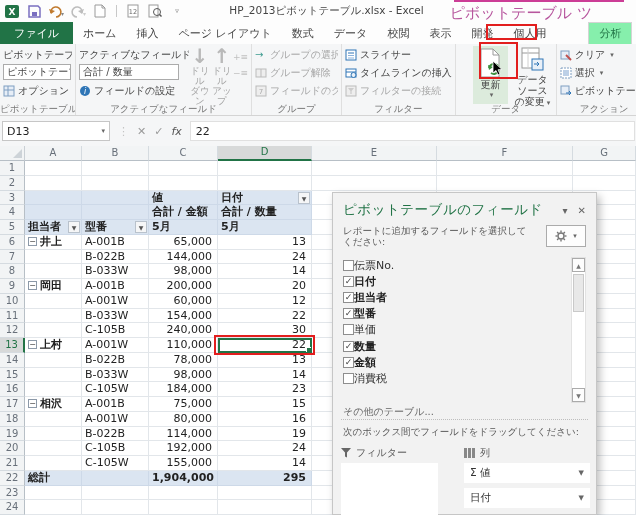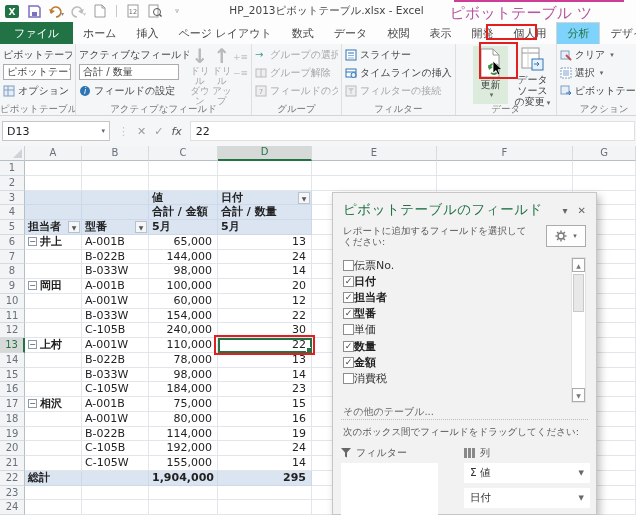--- a/index.html
+++ b/index.html
@@ -14,21 +14,21 @@
   .qat { display:flex; align-items:center; gap:6px; padding-left:4px; }
   .qat .ic { width:16px; height:15px; display:flex; align-items:center; justify-content:center; }
   .qat-sep { width:1px; height:12px; background:#c8c8c8; margin:0 2px; }
   .win-title { position:absolute; left:17px; right:0; text-align:center; font-size:10.5px; color:#444; pointer-events:none; }
   .ctx-label { position:absolute; right:40px; top:4px; width:150px; text-align:center; font-size:15px; color:#b7569e; }
   .ctx-topline { position:absolute; right:12px; top:0; width:170px; height:2px; background:#cc3d96; }
   
   .tabrow { position:absolute; left:0; top:22px; width:636px; height:22px; background:#fdfdfd; display:flex; align-items:stretch; }
   .tab { padding:0 10px; display:flex; align-items:center; font-size:11px; color:#444; white-space:nowrap; }
   .tab.file { background:#217346; color:#fff; padding:0 14px; }
-  .tab.active { background:#7dd3fc; color:#217346; border:1px solid #d4d4d4; border-bottom:none; }
+  .tab.active { background:#86efac; color:#217346; border:1px solid #d4d4d4; border-bottom:none;margin-left:32px; }
   
   .ribbon { position:absolute; left:0; top:44px; width:636px; height:72px; background:#f5f6f7; border-bottom:1px solid #d4d4d4; display:flex; }
   .rgroup { position:relative; height:100%; border-right:1px solid #dfdfdf; padding:2px 3px 12px 3px; }
   .rgroup .glabel { position:absolute; left:0; right:0; bottom:0; text-align:center; font-size:9.5px; color:#7a7a7a; height:12px; line-height:12px; white-space:nowrap; overflow:hidden; }
   .smallrow { display:flex; align-items:center; gap:3px; height:18px; font-size:10px; color:#444; white-space:nowrap; overflow:hidden; }
   .inputbox { background:#fff; border:1px solid #ababab; height:16px; line-height:14px; font-size:10px; padding:0 3px; overflow:hidden; white-space:nowrap; }
   .gray { color:#a6a6a6 !important; }
   .dd { font-size:7px; color:#666; margin-left:2px; }
   .bigbtn { display:flex; flex-direction:column; align-items:center; width:46px; font-size:10px; color:#444; text-align:center; line-height:11px; }
   .micon { width:12px; height:12px; display:inline-block; flex:0 0 12px; }
@@ -435,21 +435,21 @@
         <div class="cell pb num" style="width: 69px;">98,000</div>
         <div class="cell pb num" style="width: 94px;">14</div>
         <div class="cell" style="width: 125px;"></div>
         <div class="cell" style="width: 136px;"></div>
         <div class="cell" style="width: 63px;"></div>
       </div>
       <div class="grow">
         <div class="rnum" style="width: 25px;">9</div>
         <div class="cell pb bold" style="width: 57px;"><span class="expbox">−</span>岡田</div>
         <div class="cell pb" style="width: 67px;">A-001B</div>
-        <div class="cell pb num" style="width: 69px;">100,000</div>
+        <div class="cell pb num" style="width: 69px;">200,000</div>
         <div class="cell pb num" style="width: 94px;">20</div>
         <div class="cell" style="width: 125px;"></div>
         <div class="cell" style="width: 136px;"></div>
         <div class="cell" style="width: 63px;"></div>
       </div>
       <div class="grow">
         <div class="rnum" style="width: 25px;">10</div>
         <div class="cell pb" style="width: 57px;"></div>
         <div class="cell pb" style="width: 67px;">A-001W</div>
         <div class="cell pb num" style="width: 69px;">60,000</div>

